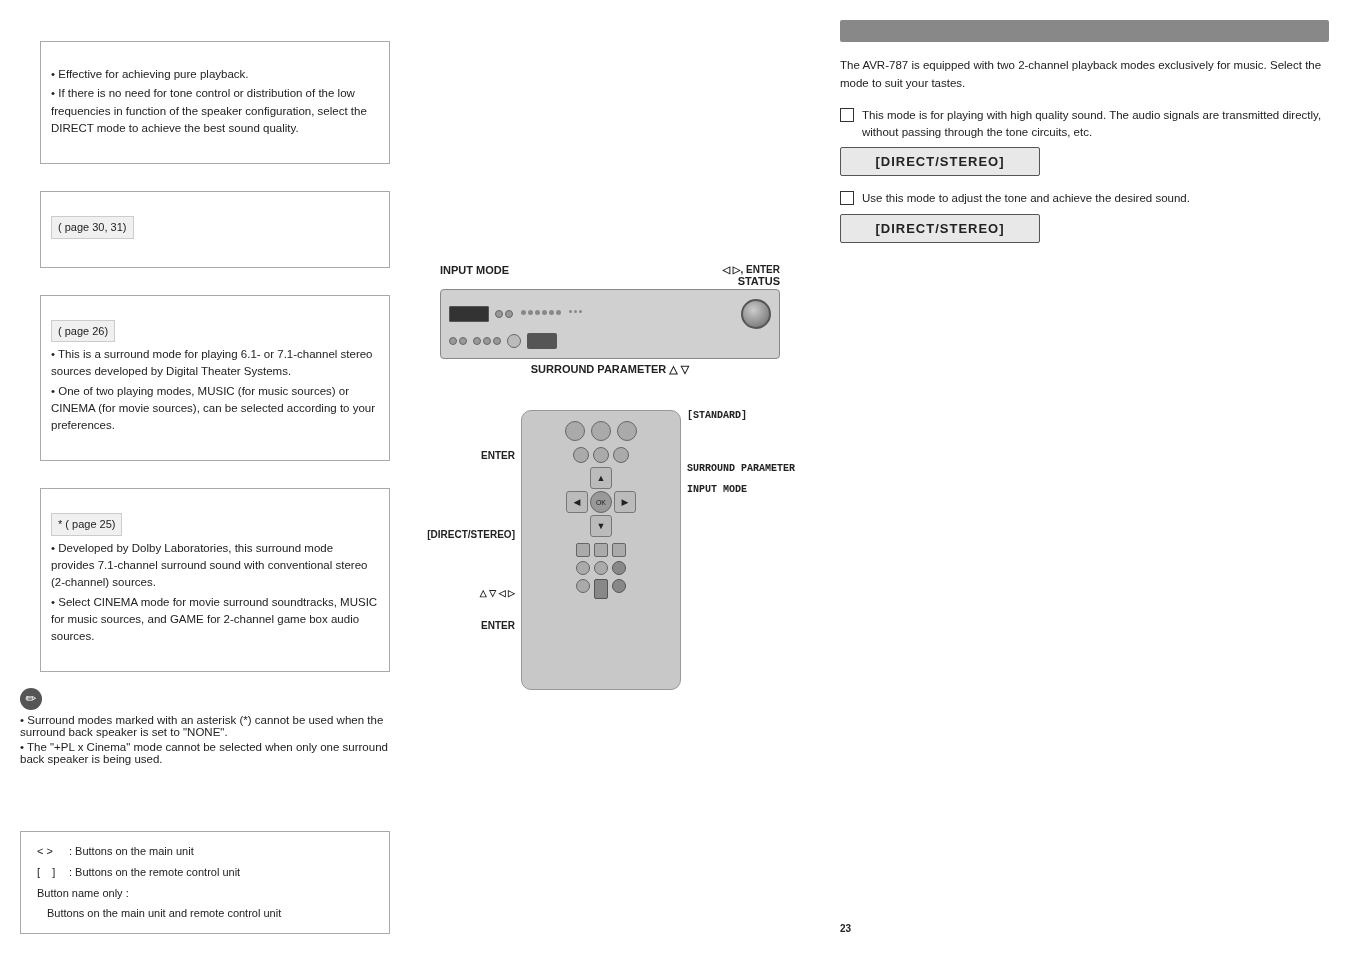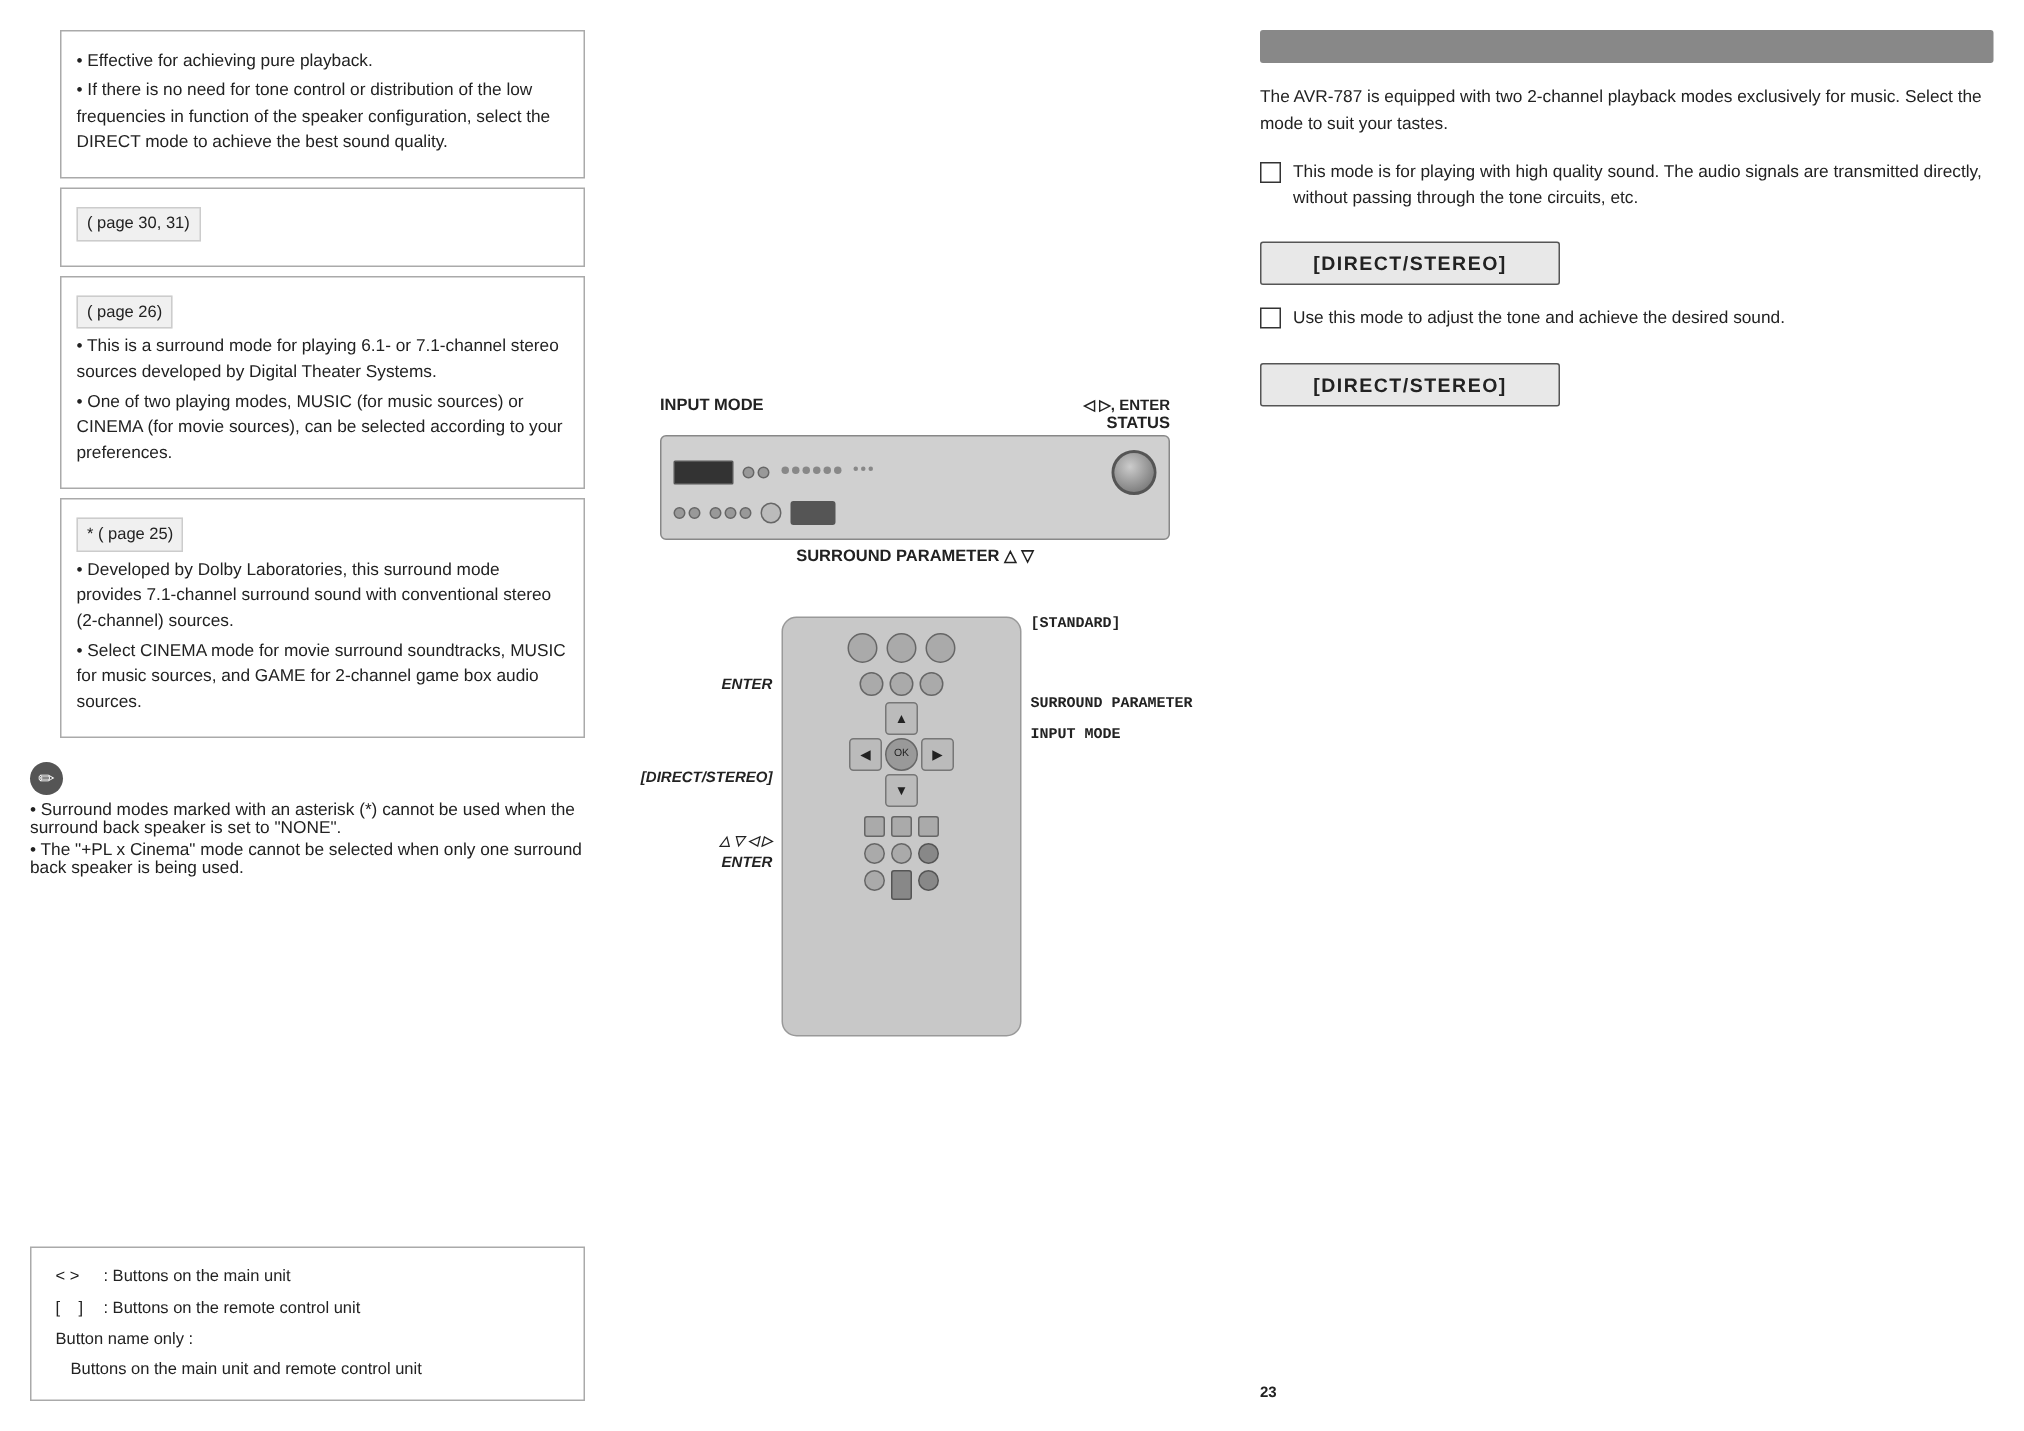--- a/index.html
+++ b/index.html
@@ -26,24 +26,25 @@
     .left-panel {
       width: 370px;
       flex-shrink: 0;
       display: flex;
       flex-direction: column;
       gap: 6px;
     }
 
     .mode-block {
       border: 1px solid #aaa;
-      padding: 12px 10px;
+      padding: 24px 10px;
       font-size: 11.5px;
       line-height: 1.5;
       position: relative;
+      margin-top: 21px;
     }
 
     .mode-block .sub-note {
       background: #f0f0f0;
       border: 1px solid #ccc;
       padding: 2px 6px;
       font-size: 11px;
       margin-bottom: 4px;
       display: inline-block;
     }
@@ -181,21 +182,21 @@
 
     .right-description {
       font-size: 11.5px;
       line-height: 1.6;
       color: #222;
     }
 
     .mode-section {
       display: flex;
       flex-direction: column;
-      gap: 20px;
+      gap: 6px;
     }
 
     .mode-checkbox {
       display: flex;
       align-items: flex-start;
       gap: 8px;
     }
 
     .checkbox-sq {
       width: 14px;
@@ -389,21 +390,21 @@
           <div class="fp-circle-lg"></div>
           <div style="width:30px; height:16px; background:#555; border-radius:2px; margin-left:4px;"></div>
         </div>
       </div>
     </div>
 
     <div style="font-size:11px; font-weight:bold; margin-top:4px; width:340px; text-align:center;">SURROUND PARAMETER  △ ▽</div>
 
     <div class="remote-wrapper" style="justify-content:center; margin-top:14px; gap:6px;">
 
-      <div style="display:flex; flex-direction:column; justify-content:flex-start; font-size:10px; font-weight:bold; gap:1px; padding-top:60px; min-width:90px; text-align:right;font-style:italic;">
+      <div style="display:flex; flex-direction:column; justify-content:flex-start; font-size:10px; font-weight:bold; gap:18px; padding-top:60px; min-width:90px; text-align:right;">
         <div style="margin-bottom:50px;">ENTER</div>
         <div style="margin-bottom:30px;">[DIRECT/STEREO]</div>
         <div style="font-size:9px;">△ ▽ ◁ ▷</div>
         <div style="margin-top:4px;">ENTER</div>
       </div>
 
       <div class="remote-image">
 
         <div style="display:flex; gap:6px; margin-bottom:6px;">
           <div style="width:20px; height:20px; border-radius:50%; background:#aaa; border:1px solid #666;"></div>

